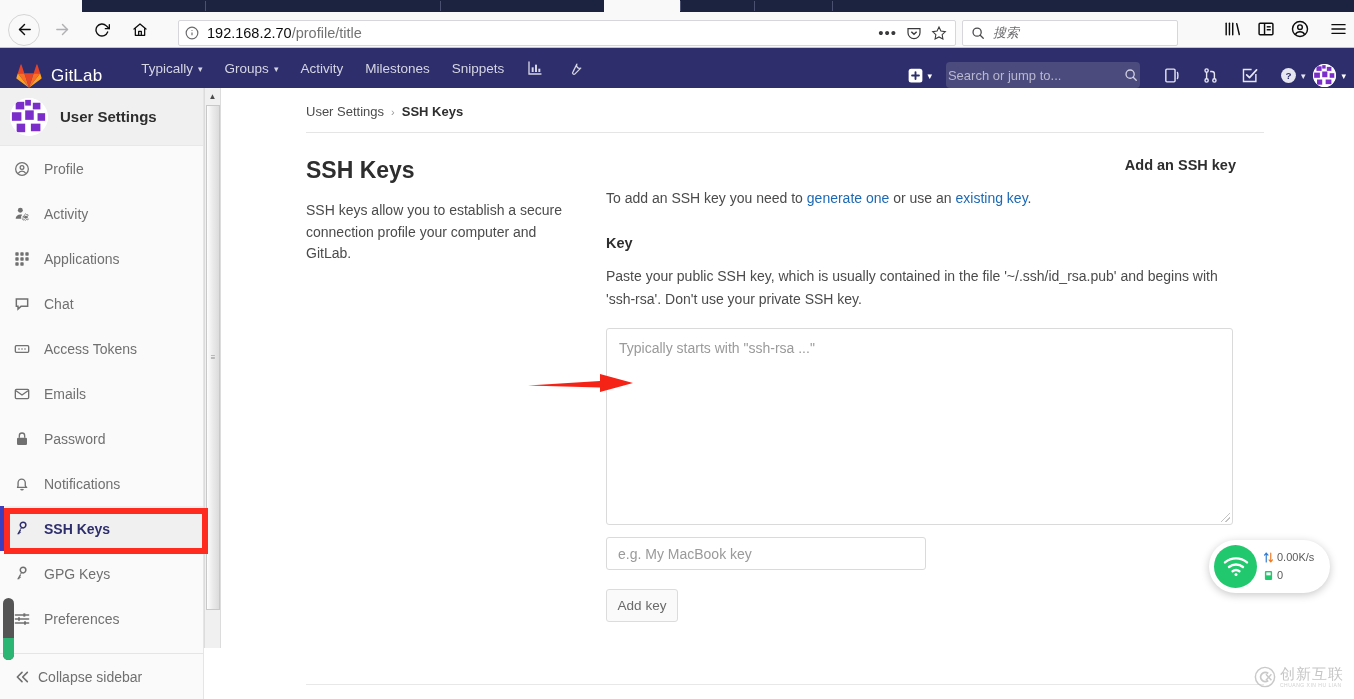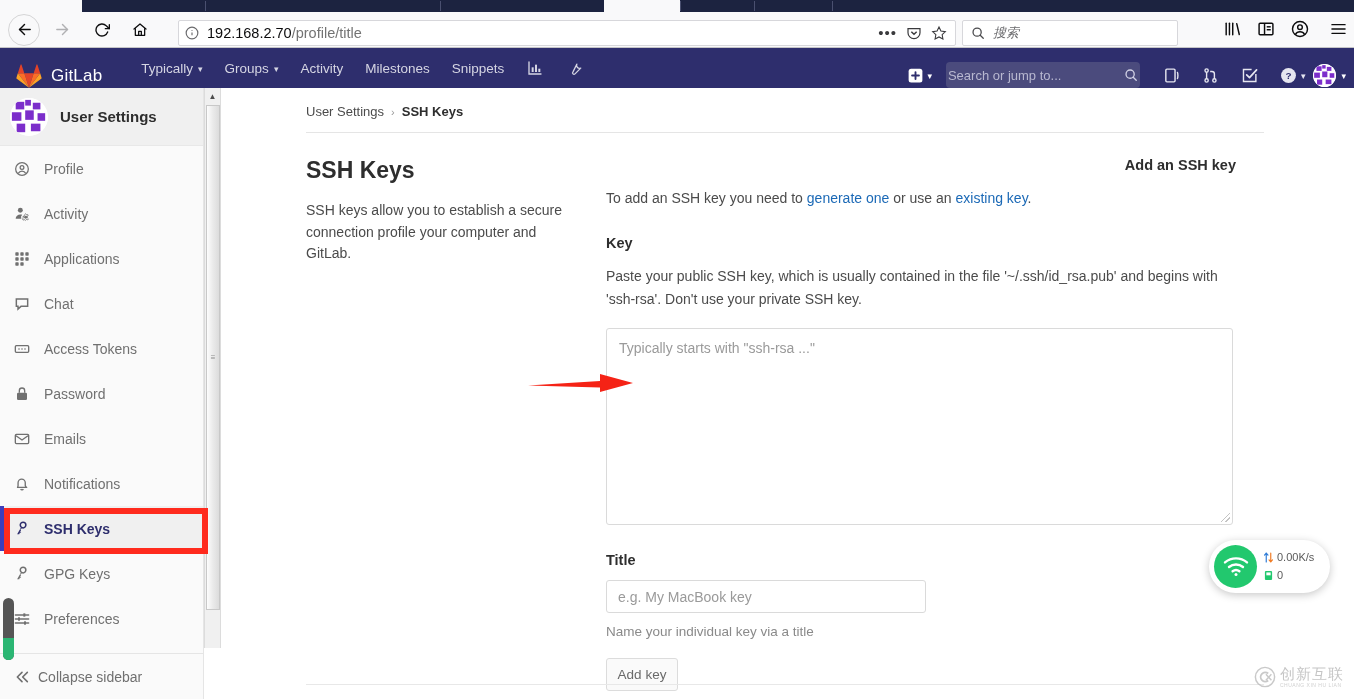--- a/index.html
+++ b/index.html
@@ -521,35 +521,35 @@
         <circle cx="12" cy="12" r="1.2" fill="currentColor" stroke="none"></circle>
         <circle cx="16.5" cy="12" r="1.2" fill="currentColor" stroke="none"></circle>
         </svg>
     </span>
     <span class="si-label">Access Tokens</span>
   </div>
 
   <div class="side-item">
     <span class="si-icon">
       <svg width="16" height="16" viewBox="0 0 24 24" fill="none" stroke="currentColor" stroke-width="2">
+        <rect x="2" y="5" width="20" height="14" rx="1.6"></rect>
+          <polyline points="3 7 12 13.5 21 7"></polyline>
+        </svg>
+    </span>
+    <span class="si-label">Emails</span>
+  </div>
+
+  <div class="side-item">
+    <span class="si-icon">
+      <svg width="16" height="16" viewBox="0 0 24 24" fill="none" stroke="currentColor" stroke-width="2">
         <rect x="4.5" y="10" width="15" height="11" rx="2" fill="currentColor" stroke="none"></rect>
         <path d="M8 10V7a4 4 0 0 1 8 0v3"></path>
         </svg>
     </span>
     <span class="si-label">Password</span>
-  </div>
-
-  <div class="side-item">
-    <span class="si-icon">
-      <svg width="16" height="16" viewBox="0 0 24 24" fill="none" stroke="currentColor" stroke-width="2">
-        <rect x="2" y="5" width="20" height="14" rx="1.6"></rect>
-          <polyline points="3 7 12 13.5 21 7"></polyline>
-        </svg>
-    </span>
-    <span class="si-label">Emails</span>
   </div>
 
   <div class="side-item">
     <span class="si-icon">
       <svg width="16" height="16" viewBox="0 0 24 24" fill="none" stroke="currentColor" stroke-width="2">
         <path d="M5.5 17h13l-1.6-2.4V10a5.4 5.4 0 0 0-10.8 0v4.6z"></path>
           <path d="M10 19.5a2.2 2.2 0 0 0 4 0"></path>
         </svg>
     </span>
     <span class="si-label">Notifications</span>
@@ -633,25 +633,23 @@
       </div>
 
       <div class="lbl">Key</div>
       <div class="form-p" style="max-width:612px;">Paste your public SSH key, which is usually contained in the file '~/.ssh/id_rsa.pub' and begins with 'ssh-rsa'. Don't use your private SSH key.</div>
 
       <div id="key-textarea">
         <span>Typically starts with "ssh-rsa ..."</span>
         <span id="ta-resize"></span>
       </div>
 
-      <div id="title-label">Title</div>
       <div id="title-input">
         <span>e.g. My MacBook key</span>
       </div>
-      <div id="title-help">Name your individual key via a title</div>
 
       <div id="add-key-btn">Add key</div>
     </div>
   </div>
   <div id="bottom-rule"></div>
 </div>
 
 <div id="annot-rect"></div>
 <svg id="annot-arrow" width="110" height="26" viewBox="0 0 110 26">
   <polygon points="0,15.5 72,11 72,4 105,13 72,22 72,17.5" fill="#f52316"></polygon>

